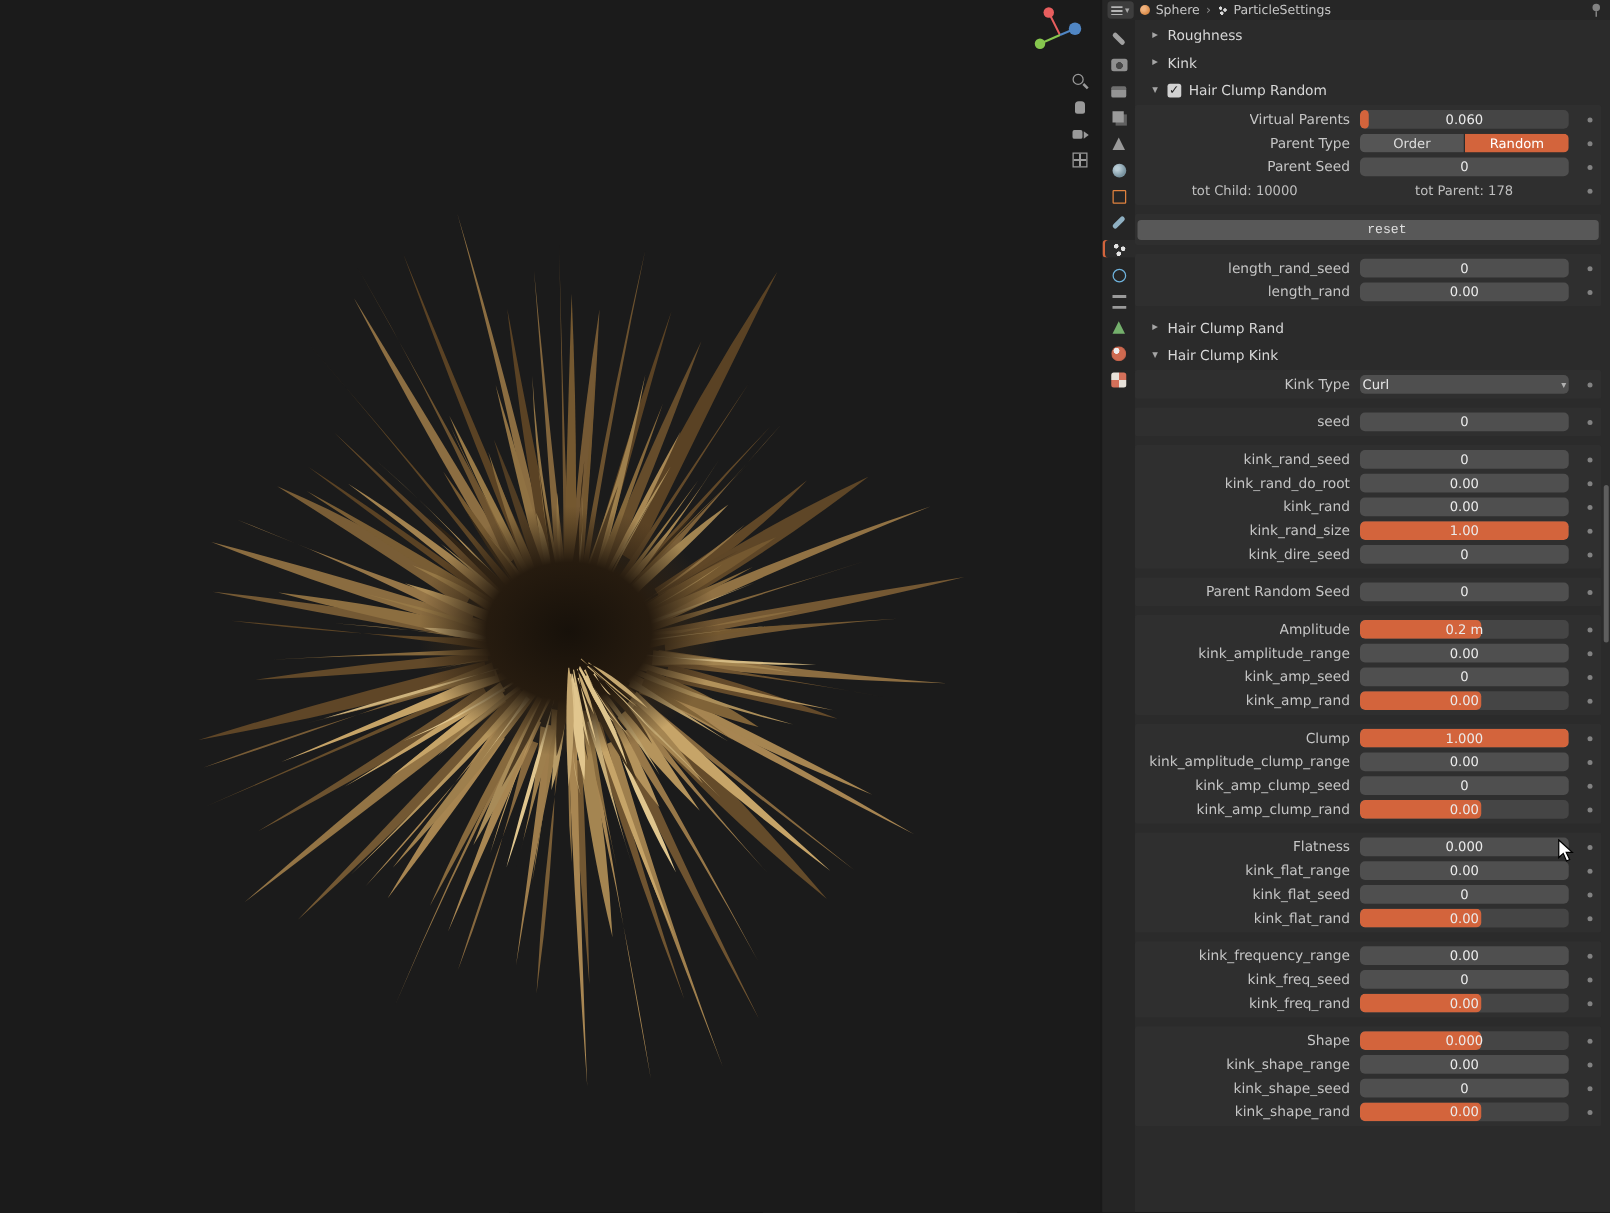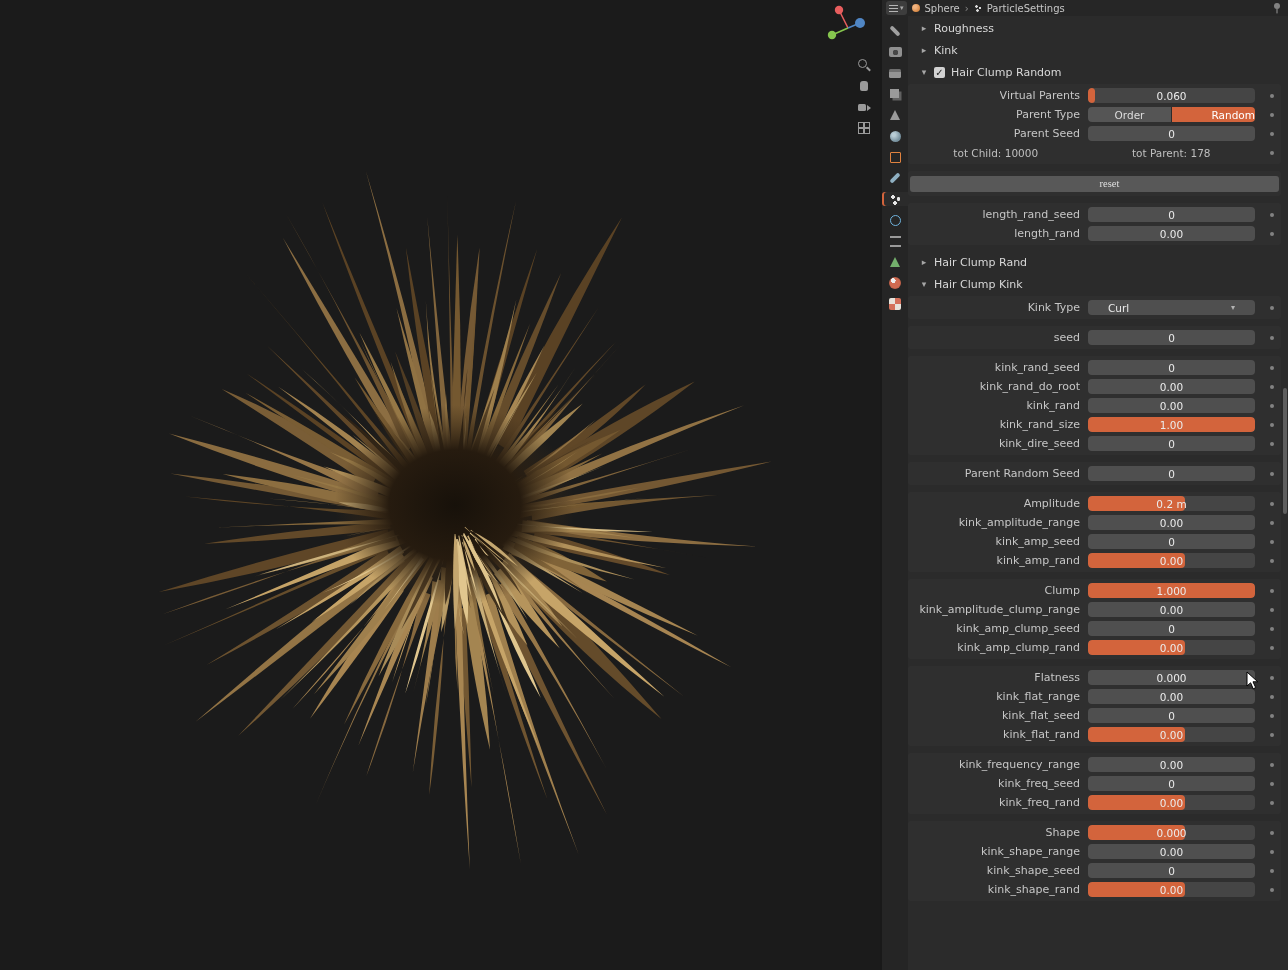--- a/index.html
+++ b/index.html
@@ -72,27 +72,27 @@
   .row.cbrow{grid-template-columns:1fr auto 18px;}
   .row.strow{grid-template-columns:1fr 1fr 18px;}
   .row.full{display:flex;padding:1px 2px;}
   .lbl{justify-self:end;color:#c6c6c6;font-size:11px;white-space:nowrap;overflow:hidden;}
   .cblbl{color:#d6d6d6;}
   .static-txt{color:#bfbfbf;font-size:10.5px;text-align:center;}
   .field{position:relative;height:15px;background:#4f4f4f;border-radius:4px;display:flex;align-items:center;justify-content:center;overflow:hidden;}
   .field .val{position:relative;z-index:1;color:#ebebeb;font-size:10.5px;}
   .field.slider{background:#454545;}
   .fill{position:absolute;left:0;top:0;bottom:0;background:#d3643c;border-radius:4px;}
-  .ddown{height:15px;background:#4f4f4f;border-radius:4px;display:flex;align-items:center;justify-content:space-between;padding:0 20px;}
+  .ddown{height:15px;background:#4f4f4f;border-radius:4px;display:flex;align-items:center;justify-content:space-between;padding:0 2px;}
   .ddown .val{color:#ebebeb;font-size:10.5px;}
   .ddown .chev{color:#b2b2b2;font-size:8px;}
   .enum{display:flex;height:15px;border-radius:4px;overflow:hidden;background:#2b2b2b;gap:1px;}
   .ebtn{flex:1;border:none;padding:0;background:#555555;color:#dddddd;font-size:10.5px;font-family:inherit;height:15px;}
-  .ebtn.sel{background:#d3643c;color:#ffffff;text-align:right;}
-  .btn-wide{flex:1;height:16px;border:none;border-radius:3px;background:#585858;color:#e0e0e0;font-size:10.5px;font-family:Liberation Serif, serif;padding-left:36px;}
+  .ebtn.sel{background:#d3643c;color:#ffffff;}
+  .btn-wide{flex:1;height:16px;border:none;border-radius:3px;background:#585858;color:#e0e0e0;font-size:10.5px;font-family:Liberation Mono, monospace;padding-left:36px;}
   .dot{width:4px;height:4px;border-radius:50%;background:#828282;justify-self:center;}
   .checkbox{width:12px;height:12px;border-radius:2px;box-sizing:border-box;position:relative;}
   .checkbox.checked{background:#d2d2d2;}
   .checkbox.checked::after{content:"\2713";position:absolute;inset:0;color:#1d1d1d;font-size:10px;line-height:12px;text-align:center;font-weight:bold;}
   .checkbox.unchecked{background:#3c3c3c;border:1px solid #8f8f8f;}
   .checkbox.small{width:11px;height:11px;}
 
   .vscroll{position:absolute;right:1px;top:388px;width:4px;height:126px;background:#5e5e5e;border-radius:2px;z-index:5;}
   .cursor{position:absolute;left:1246px;top:671px;z-index:50;pointer-events:none;}
 </style>

